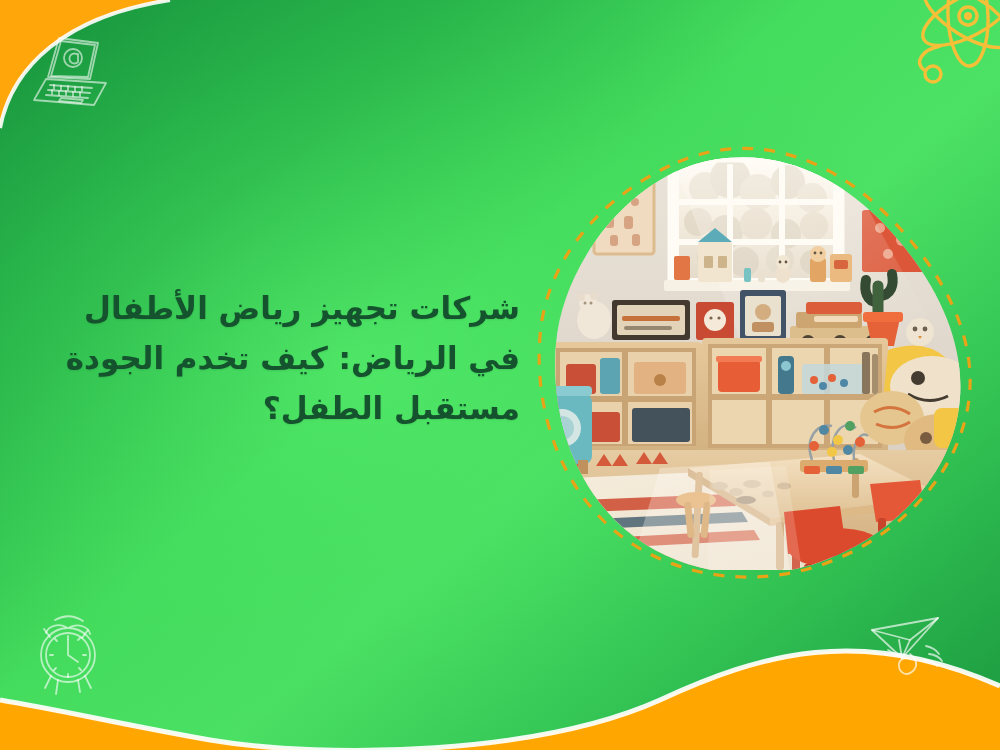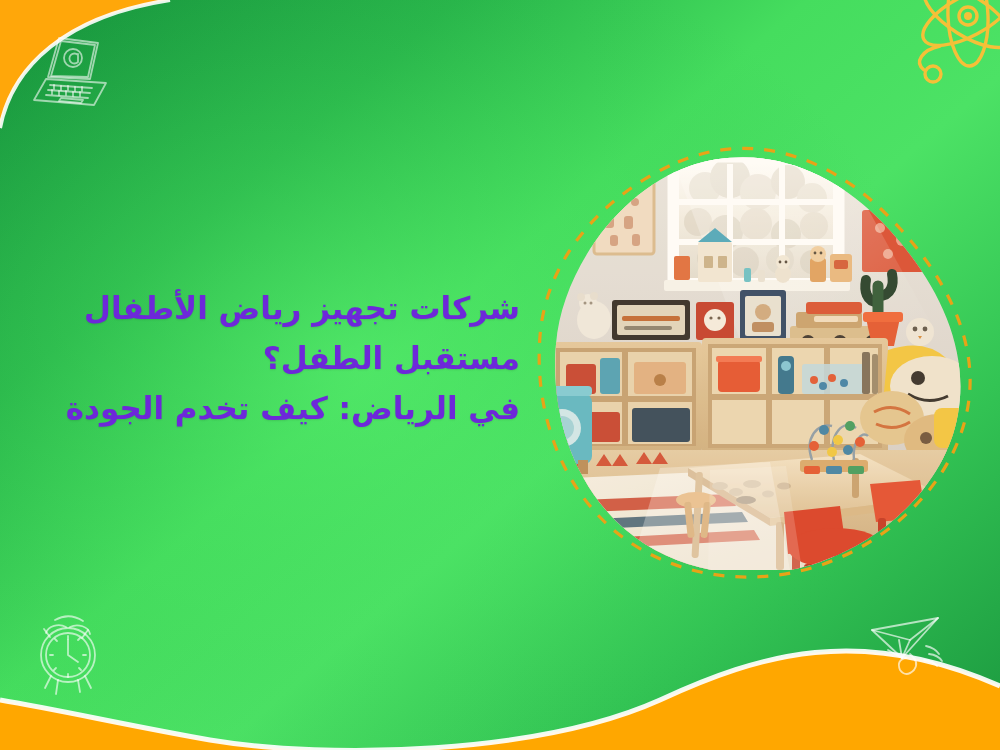--- a/index.html
+++ b/index.html
@@ -31,21 +31,21 @@
   .content{position:absolute;inset:0;z-index:5;}
 
   
   .headline{
     position:absolute;
     right:480px;            
     top:283px;
     width:470px;
     text-align:right;
     direction:rtl;
-    color:#6d28d9;
+    color:#14532d;
     font-size:31px;
     font-weight:bold;
     line-height:1.62;
     letter-spacing:0px;
     text-shadow:0 1px 2px rgba(0,0,0,.10);
   }
 
   
   .doodle{position:absolute;}
   .doodle svg{display:block;}
@@ -173,22 +173,22 @@
           <path d="M44,30 L72,8"></path>
           <path d="M22,40 L36,48 L33,30"></path>
           <path d="M44,44 q10,8 4,16 q-8,8 -14,0 q-4,-10 6,-12"></path>
           <path d="M60,36 q9,2 13,8 M63,44 q9,1 13,7 M58,50 q9,1 13,6"></path>
         </g>
       </svg>
     </div>
 
     <div class="headline">
       <div>شركات تجهيز رياض الأطفال</div>
+      <div>في الرياض: كيف تخدم الجودة</div>
       <div>مستقبل الطفل؟</div>
-      <div>في الرياض: كيف تخدم الجودة</div>
     </div>
 
   </div>
 
   <div class="dash-wrap">
     <svg viewBox="0 0 460 448" xmlns="http://www.w3.org/2000/svg">
       <path d="M150,22
                C 226,-10 300,18 354,70
                C 412,126 452,196 440,266
                C 428,338 368,398 296,424

